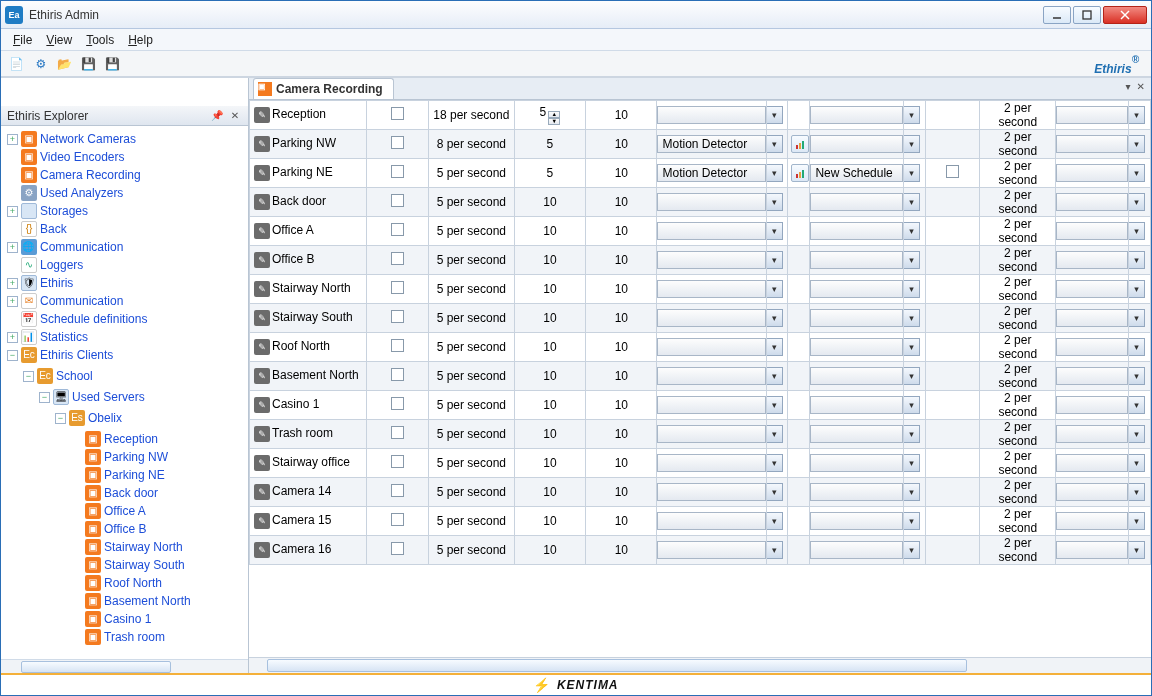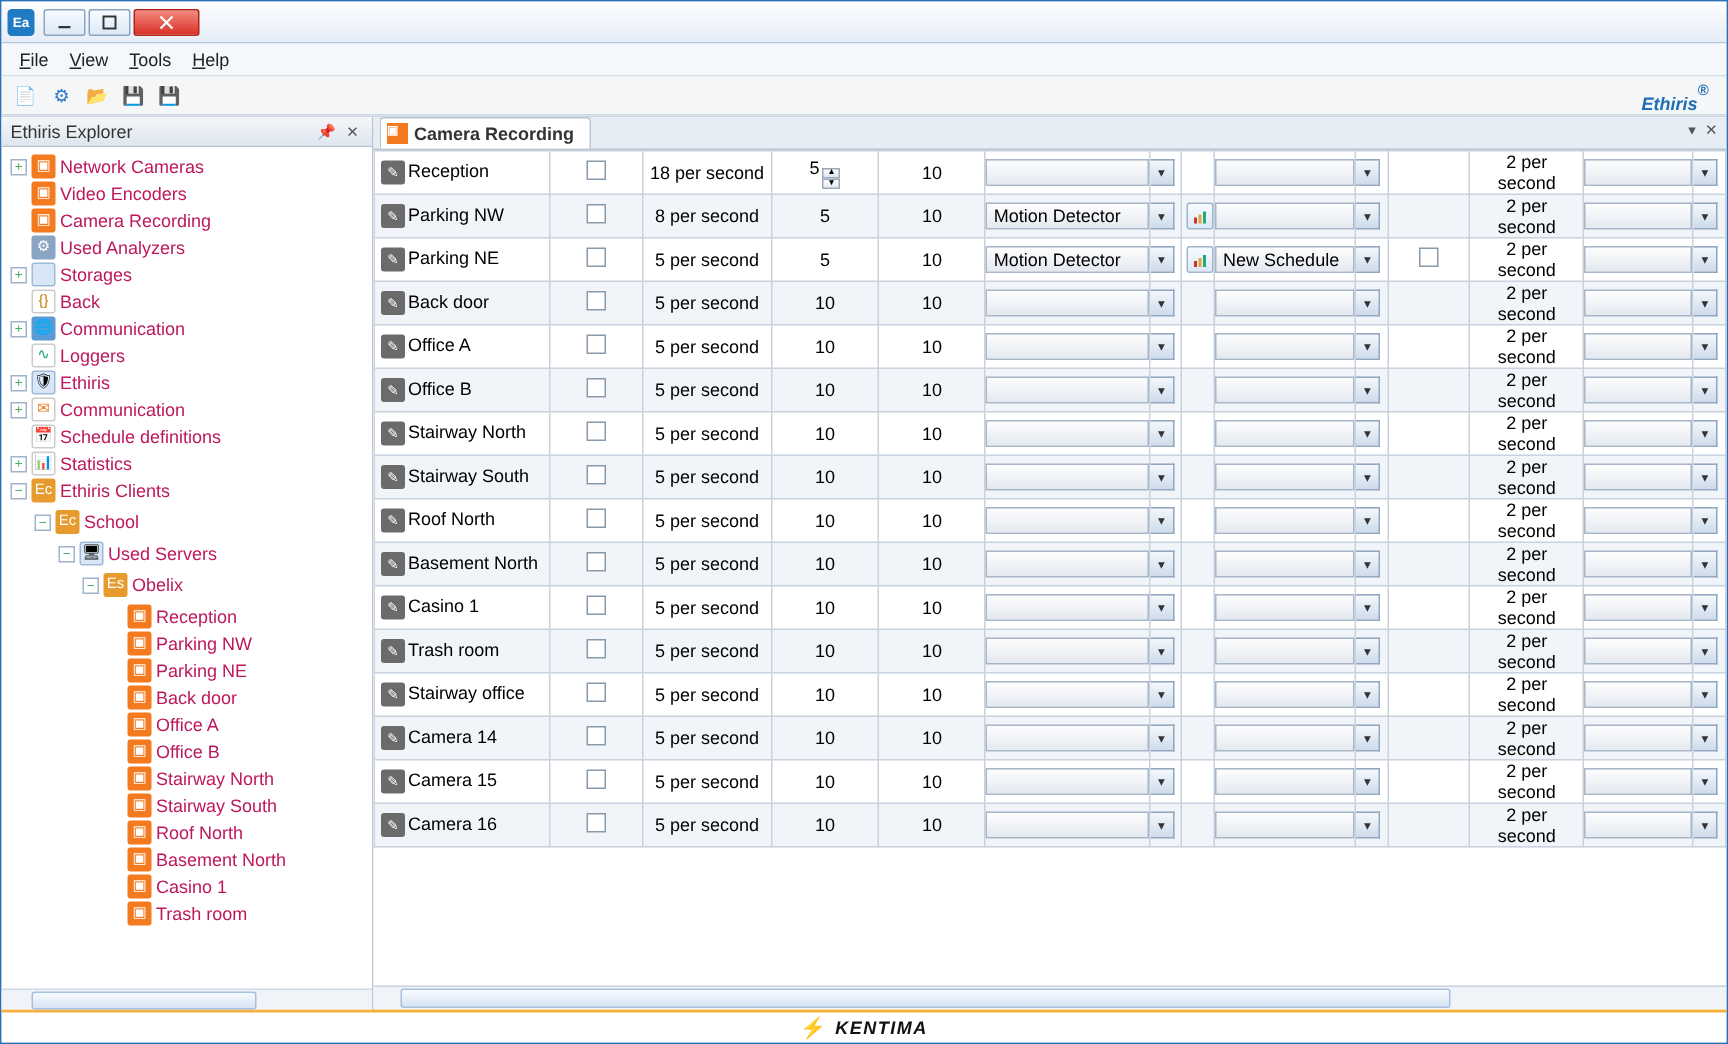--- a/index.html
+++ b/index.html
@@ -21,21 +21,21 @@
 
 
 .toolbar { height:26px; background:#f4f6f8; border-bottom:1px solid #cdd6e1; display:flex; align-items:center; gap:4px; padding:0 6px; position:relative;}
 .toolbar .tbtn { width:20px; height:20px; border:1px solid transparent; display:flex; align-items:center; justify-content:center; border-radius:2px; }
 .toolbar .brand { position:absolute; right:12px; top:-2px; font-size:26px; font-weight:bold; font-style:italic; color:#1f6fb2; }
 .toolbar .brand sup{font-size:10px;}
 
 
 .main { flex:1; display:flex; min-height:0; border-top:1px solid #cdd6e1;}
 .left-panel { width:248px; border-right:1px solid #b9c5d3; display:flex; flex-direction:column; background:#fff;}
-.panel-title { height:20px; background:linear-gradient(#f4f6f9,#dfe6ef); border-bottom:1px solid #b9c5d3; display:flex; align-items:center; padding:0 6px; font-size:11px; color:#333; }
+.panel-title { height:20px; background:linear-gradient(#f4f6f9,#dfe6ef); border-bottom:1px solid #b9c5d3; display:flex; align-items:center; padding:0 6px; font-size:11px; color:#333;margin-top:28px; }
 .panel-title .spacer{flex:1;}
 .panel-title .pin,.panel-title .x{width:14px;height:14px;display:flex;align-items:center;justify-content:center;color:#555;font-size:10px;margin-left:3px;}
 
 .tree { flex:1; overflow:auto; padding:4px 2px; }
 .tree ul { list-style:none; padding-left:16px; }
 .tree > ul { padding-left:4px; }
 .tree li { white-space:nowrap; line-height:18px; display:flex; align-items:center; gap:3px; }
 .tree li > ul { width:100%; }
 .tree .row { display:flex; align-items:center; gap:3px; height:18px;}
 .tree .exp { width:11px; height:11px; border:1px solid #9eb3cc; background:#fff; display:inline-flex; align-items:center; justify-content:center; font-size:9px; line-height:1; color:#4a6; cursor:pointer;}
@@ -49,21 +49,21 @@
 .ic-log{background:#fff;border:1px solid #ccc;color:#2a7; font-size:8px;}
 .ic-notif{background:#fff;border:1px solid #ccc;color:#e67e22;}
 .ic-sched{background:#fff;border:1px solid #ccc;}
 .ic-stat{background:#fff;border:1px solid #ccc;}
 .ic-client{background:#e79b2f;color:#fff;font-size:8px;}
 .ic-school{background:#e79b2f;color:#fff;font-size:8px;}
 .ic-srv{background:#d8e6f5;border:1px solid #9fb9d8;}
 .ic-ob{background:#e79b2f;color:#fff;font-size:8px;}
 .ic-shield{background:#d8e6f5;border:1px solid #9fb9d8;}
 
-.tree .lbl { color:#be185d; }
+.tree .lbl { color:#1d4ed8; }
 .tree-scroll { height:14px; border-top:1px solid #d0dbe8; background:#f0f3f7; position:relative;}
 .tree-scroll .thumb{position:absolute; left:20px; top:1px; height:12px; width:150px; background:linear-gradient(#f7fbff,#d7e4f4); border:1px solid #a7c0de; border-radius:2px;}
 
 
 .right-panel { flex:1; display:flex; flex-direction:column; min-width:0;}
 .tab-strip { height:22px; display:flex; align-items:flex-end; background:#e7edf4; border-bottom:1px solid #b9c5d3; padding-left:4px; position:relative;}
 .tab { height:21px; background:#fff; border:1px solid #b9c5d3; border-bottom:none; border-radius:3px 3px 0 0; display:flex; align-items:center; padding:0 10px 0 4px; gap:4px; font-weight:bold; color:#333;}
 .tab .ic-cam{width:14px;height:14px;font-size:8px;}
 .tab-strip .tab-tools{position:absolute; right:6px; top:3px; display:flex; gap:6px; color:#555;}
 .tab-strip .tab-tools span{font-size:10px;}
@@ -102,20 +102,21 @@
 
 .footer { height:22px; border-top:2px solid #f4b03a; display:flex; align-items:center; justify-content:center; gap:6px; background:#fff;}
 .footer .bolt{color:#f4b03a;font-size:14px;}
 .footer .k{font-weight:bold; font-style:italic; letter-spacing:1px; color:#111;}
 </style>
 </head>
 <body>
 
 <div class="titlebar">
   <div class="app-icon">Ea</div>
+  <div class="title">Ethiris Admin</div>
   <div class="win-btns">
     <div class="win-btn">
         <svg viewBox="0 0 10 10">
           <line x1="1" y1="8" x2="9" y2="8" stroke="#333" stroke-width="1.5"></line>
         </svg>
       </div>
     <div class="win-btn">
         <svg viewBox="0 0 10 10">
           <rect x="1" y="1" width="8" height="8" fill="none" stroke="#333" stroke-width="1.3"></rect>
         </svg>

